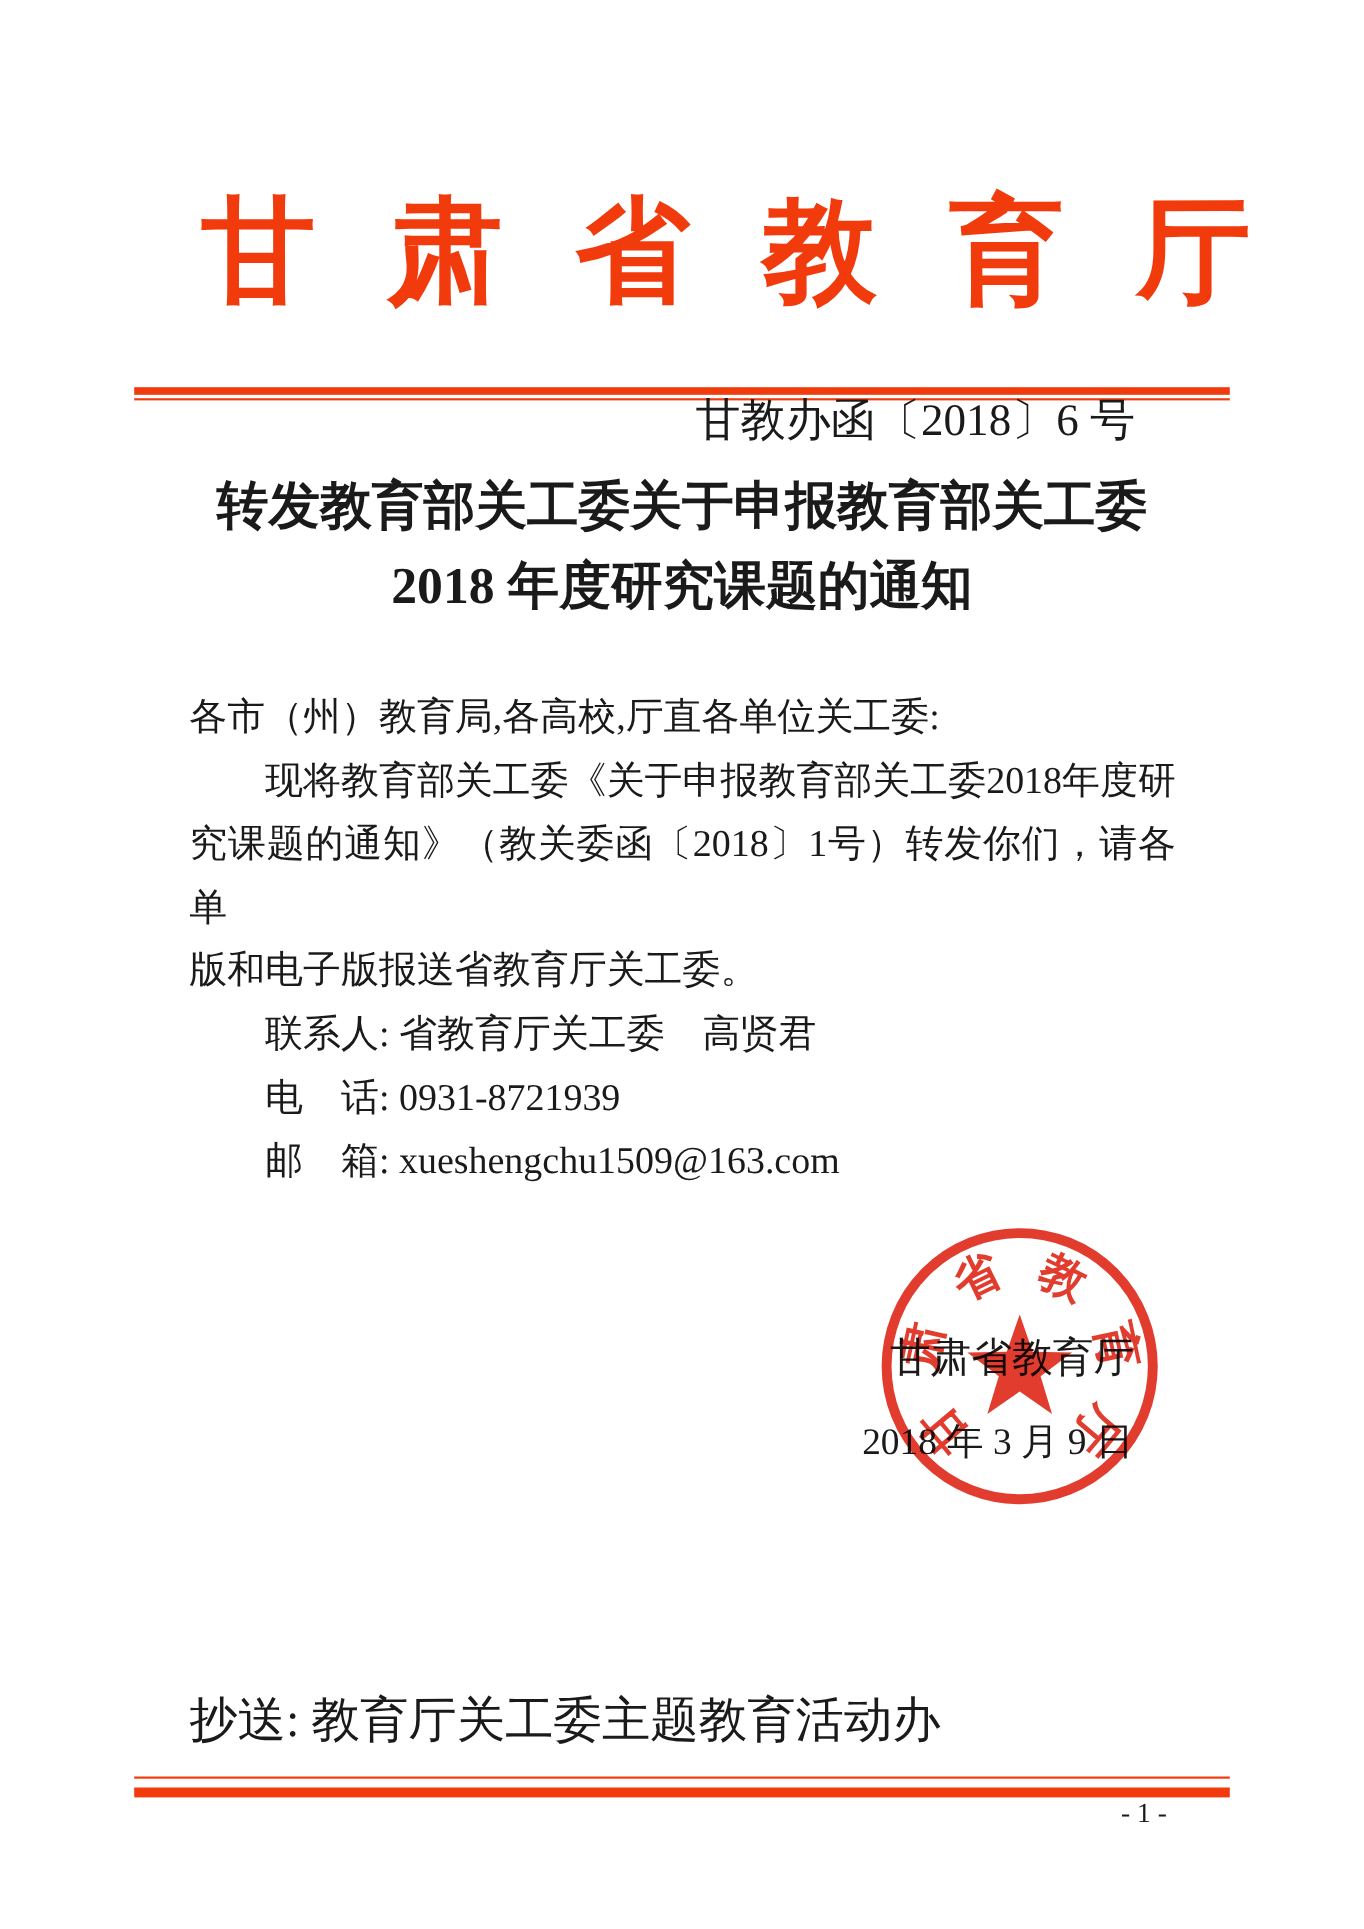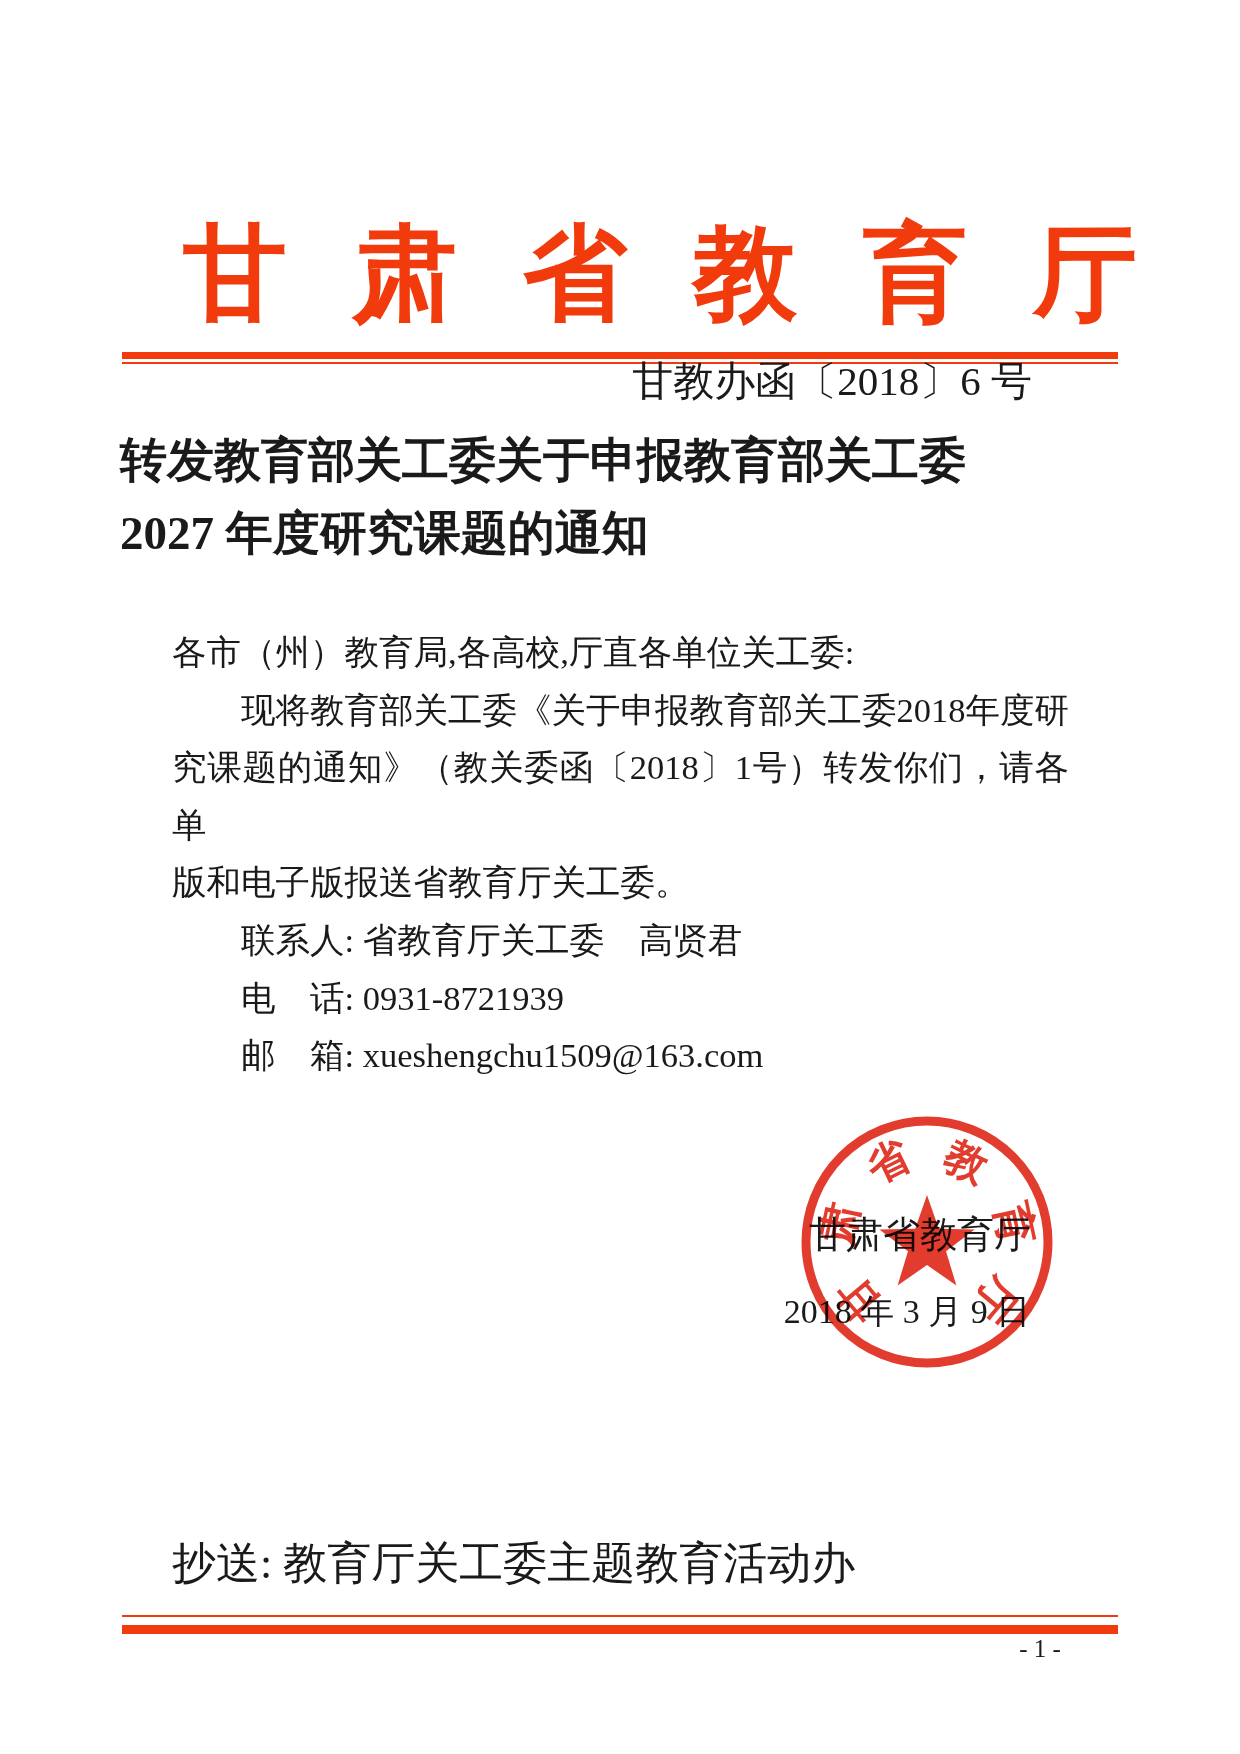--- a/index.html
+++ b/index.html
@@ -14,37 +14,37 @@
     position:relative;
     width:1240px;height:1754px;
     background:#ffffff;
     overflow:hidden;
   }
   
   .agency-header{
     position:absolute;left:183px;top:168px;
     font-size:104px;line-height:124px;
     font-weight:bold;color:var(--red);
-    letter-spacing:20px;white-space:nowrap;margin-top:44px;
+    letter-spacing:20px;white-space:nowrap;
   }
   .head-rule{position:absolute;left:122px;width:996px;}
   .head-rule .thick{height:7px;background:var(--red);}
   .head-rule .gap{height:3px;background:#ffffff;}
   .head-rule .thin{height:2px;background:var(--red);}
   .head-rule{top:352px;}
   
   .doc-number{
     position:absolute;left:122px;top:361px;width:910px;
     text-align:right;font-size:41px;line-height:40px;
     font-family:"Liberation Serif","DejaVu Serif",serif;
   }
   
   .doc-title{
     position:absolute;left:120px;top:424px;width:1000px;
-    font-weight:bold;
+    text-align:center;font-weight:bold;
     font-size:47px;line-height:73px;
   }
   
   .body-block{
     position:absolute;left:172px;top:624px;width:897px;
     font-size:34.5px;line-height:57.6px;
   }
   .line{white-space:nowrap;}
   .line.indent{text-indent:2em;}
   .line.justify{
@@ -96,21 +96,21 @@
   <div class="head-rule">
     <div class="thick"></div>
     <div class="gap"></div>
     <div class="thin"></div>
   </div>
 
   <div class="doc-number">甘教办函〔2018〕6 号</div>
 
   <div class="doc-title">
     <div>转发教育部关工委关于申报教育部关工委</div>
-    <div>2027 年度研究课题的通知</div>
+    <div>2018 年度研究课题的通知</div>
   </div>
 
   <div class="body-block">
     <div class="line">各市（州）教育局,各高校,厅直各单位关工委:</div>
     <div class="line indent justify">现将教育部关工委《关于申报教育部关工委2018年度研</div>
     <div class="line justify">究课题的通知》（教关委函〔2018〕1号）转发你们，请各单</div>
     <div class="line">版和电子版报送省教育厅关工委。</div>
     <div class="line indent">联系人: 省教育厅关工委　高贤君</div>
     <div class="line indent">电　话: 0931-8721939</div>
     <div class="line indent">邮　箱: xueshengchu1509@163.com</div>

